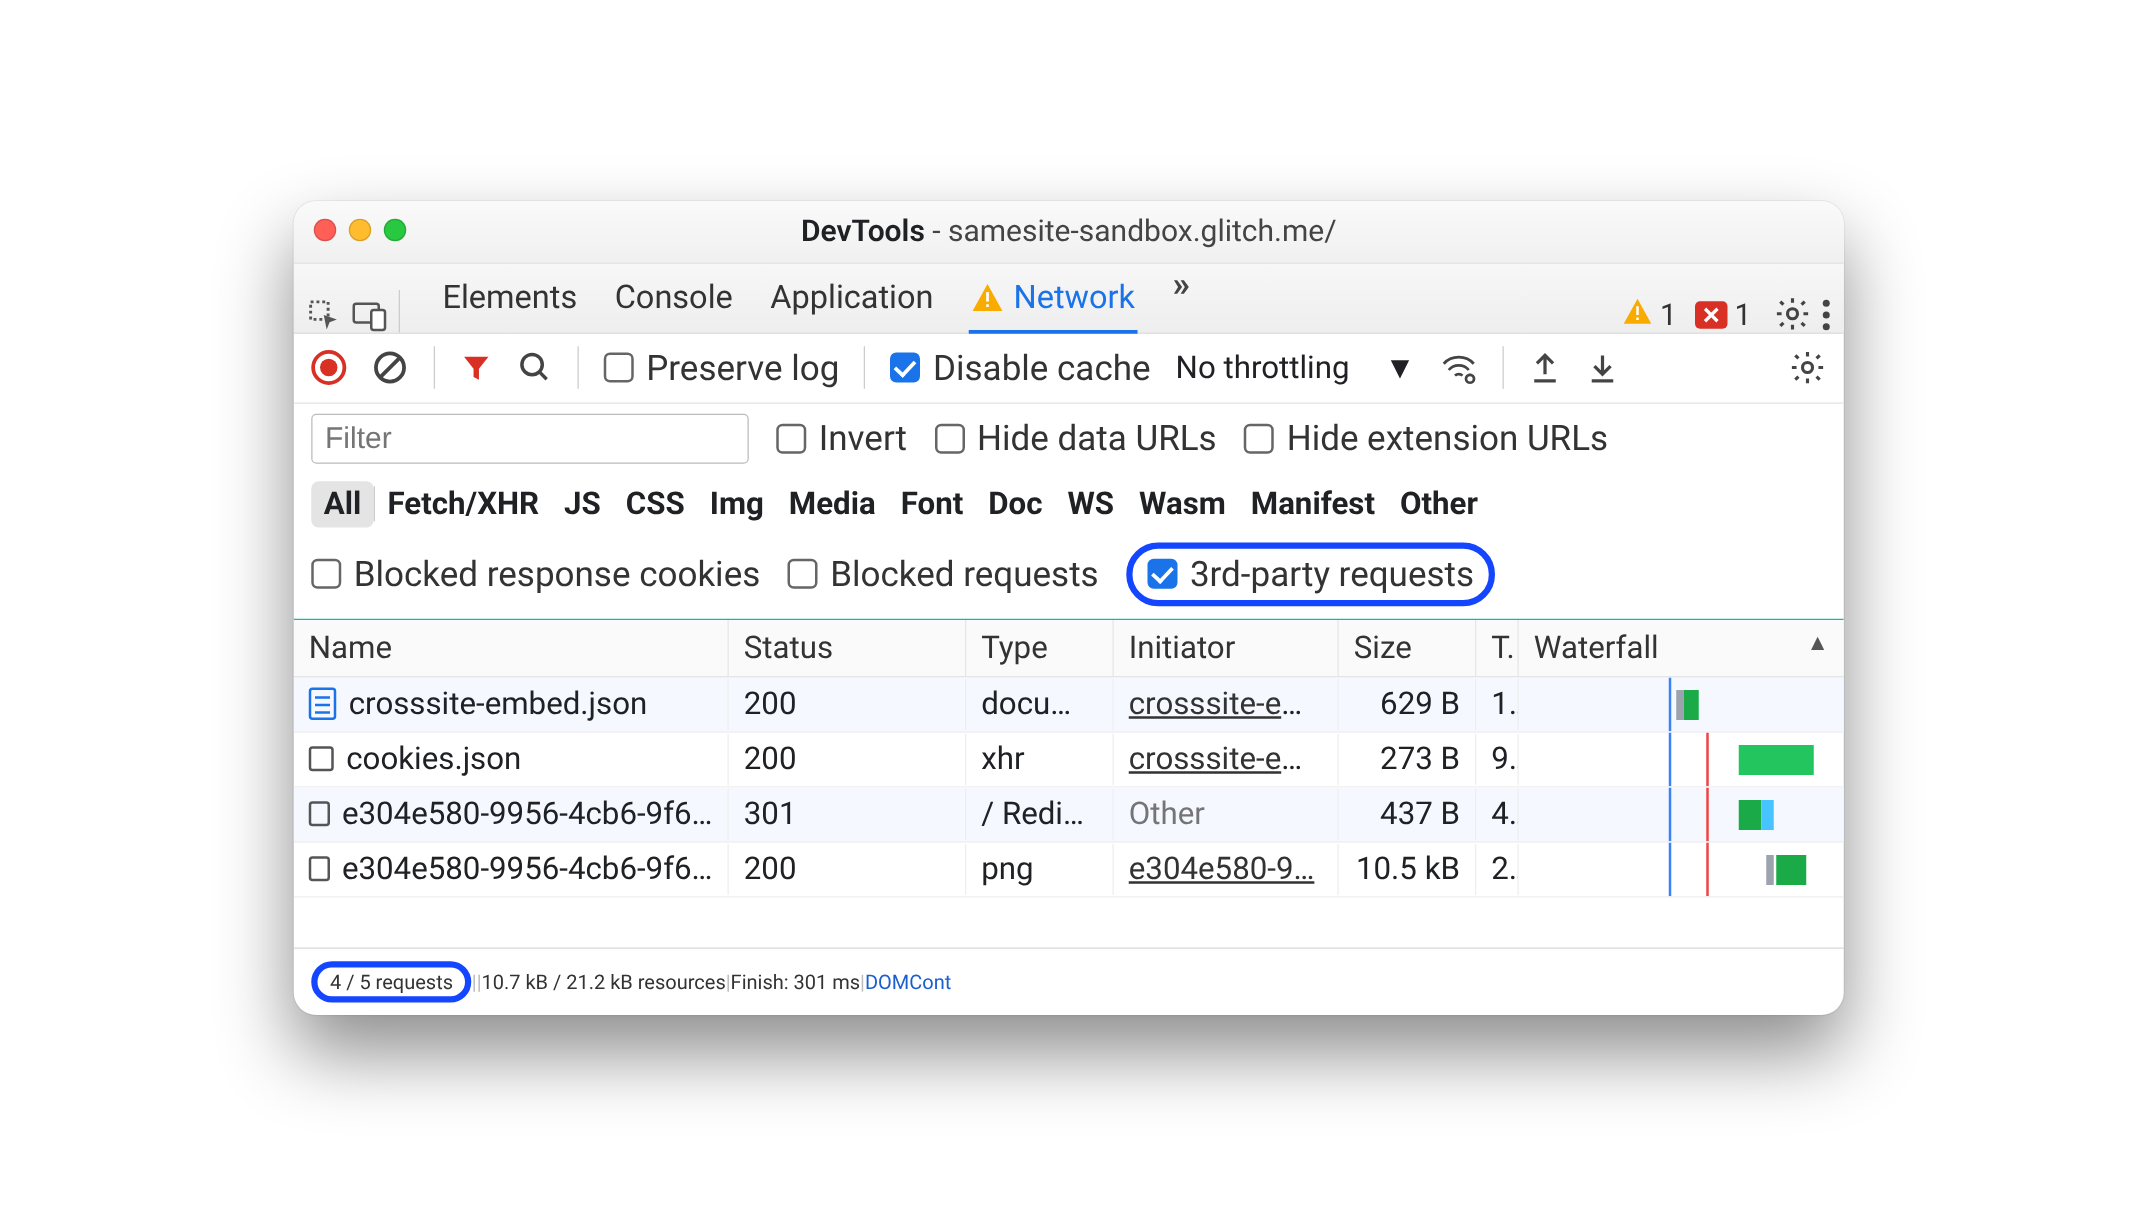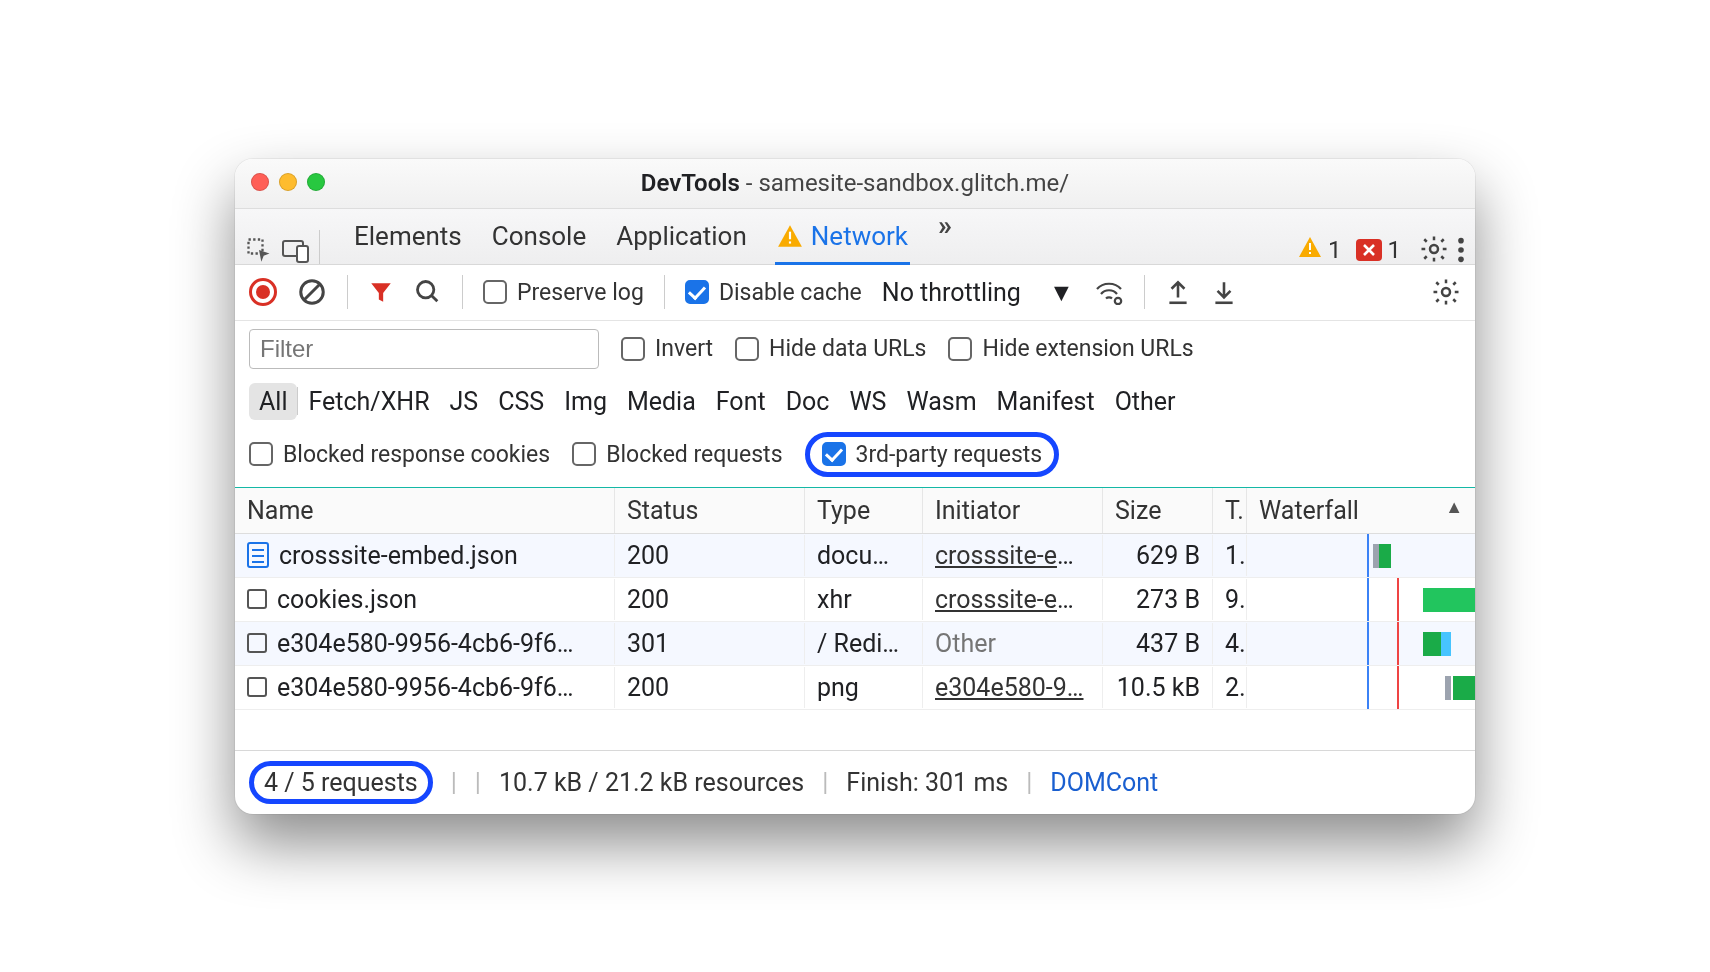--- a/index.html
+++ b/index.html
@@ -59,53 +59,53 @@
   .warn-tri svg { display:block; }
   .spacer { flex:1; }
   .counts { display:flex; align-items:center; gap:14px; margin-right:10px;}
   .count-item { display:flex; align-items:center; gap:6px; font-size:24px; color:#333;}
   .err-badge { width:26px; height:22px; background:#d93025; border-radius:4px; display:flex; align-items:center; justify-content:center;}
   .err-badge svg { display:block; }
   .net-toolbar { display:flex; align-items:center; gap:20px; padding:8px 14px; border-bottom:1px solid #e4e4e4; height:56px;}
   .vdiv { width:1px; height:34px; background:#ccc;}
   .rec-outer { width:28px; height:28px; border-radius:50%; border:3px solid #d93025; display:flex; align-items:center; justify-content:center;}
   .rec-inner { width:14px; height:14px; border-radius:50%; background:#d93025;}
-  .checkbox-label { display:flex; align-items:center; gap:10px; font-size:23px; color:#333;}
+  .checkbox-label { display:flex; align-items:center; gap:10px; font-size:28px; color:#333;}
   .cbox { width:24px; height:24px; border:2px solid #666; border-radius:5px; background:#fff; position:relative;}
   .cbox.checked { background:#1a73e8; border-color:#1a73e8;}
   .cbox.checked::after { content:""; position:absolute; left:5px; top:1px; width:7px; height:13px; border:solid #fff; border-width:0 3px 3px 0; transform:rotate(43deg);}
   .throttle { display:flex; align-items:center; gap:8px; font-size:25px;}
   .row2 { display:flex; align-items:center; gap:22px; padding:8px 14px;}
   .filter-input { height:40px; width:350px; border:1px solid #bbb; border-radius:4px; padding:0 10px; font-size:24px; color:#ef4444;}
-  .row3 { display:flex; align-items:center; padding:6px 14px; flex-wrap:wrap;}
+  .row3 { display:flex; align-items:center; padding:6px 14px; flex-wrap:wrap;font-weight:bold;}
   .type-pill { padding:4px 10px; font-size:25px; cursor:pointer; border-radius:6px;}
   .type-pill.active { background:#e4e4e4; }
   .row4 { display:flex; align-items:center; gap:22px; padding:6px 14px 10px; border-bottom:1px solid #14b8a6;}
   .highlight-oval { border:5px solid #1546ff; border-radius:30px; padding:4px 12px; display:flex; align-items:center;}
   .table-wrap { border-bottom:1px solid #d8d8d8;}
   .thead { display:flex; border-bottom:1px solid #ddd; background:#fafafa;}
   .th { padding:8px 12px; border-right:1px solid #e6e6e6; color:#333; font-size:25px; position:relative;}
   .th:last-child { border-right:none;}
   .th.sort-asc::after { content:"▲"; position:absolute; right:12px; font-size:18px; color:#555;}
-  .col-name { width:380px; } .col-status{ width:190px;} .col-type{width:118px;}
+  .col-name { width:348px; } .col-status{ width:190px;} .col-type{width:118px;}
   .col-init{ width:180px;} .col-size{width:110px;text-align:right;} .col-time{width:34px;}
   .col-wf{ flex:1;}
   .trow { display:flex; border-bottom:1px solid #eee; height:44px; align-items:center;}
   .trow.alt { background:#f5f8ff;}
   .td { padding:6px 12px; border-right:1px solid #eee; overflow:hidden; white-space:nowrap; text-overflow:ellipsis;}
   .td:last-child{ border-right:none;}
   .name-cell { display:flex; align-items:center; gap:10px;}
   .doc-i { width:22px; height:26px; border:2px solid #1a73e8; border-radius:3px; position:relative;}
   .doc-i::before,.doc-i::after{ content:""; position:absolute; left:3px; right:3px; height:2px; background:#1a73e8;}
   .doc-i::before{top:5px;} .doc-i::after{top:11px;}
   .doc-i .l3 { position:absolute; left:3px; right:3px; height:2px; background:#1a73e8; top:17px;}
   .box-i { width:20px; height:20px; border:2px solid #555; border-radius:3px;}
   .link { color:#333; text-decoration:underline;}
   .init-other { color:#757575; }
-  .status-bar { display:flex; align-items:center; padding:10px 14px; gap:18px; font-size:25px; color:#333;}
+  .status-bar { display:flex; align-items:center; padding:10px 14px; font-size:16px; color:#333;}
   .stat-div { color:#bbb;}
   .domcont { color:#1a5fd0;}
   .wf-cell { flex:1; position:relative; height:100%; }
   .wf-line-blue { position:absolute; top:0; bottom:0; width:2px; background:#3b82f6;}
   .wf-line-red { position:absolute; top:0; bottom:0; width:2px; background:#ef4444;}
   .wf-bar { position:absolute; top:10px; height:24px; background:#22c55e;}
   .wf-bar.short { width:12px;}
   .wf-bar.tick { width:6px; background:#9ca3af;}
   .wf-bar.b1 { background:#1aab48;}
   .chev-double { font-size:28px; color:#444; font-weight:700;}

